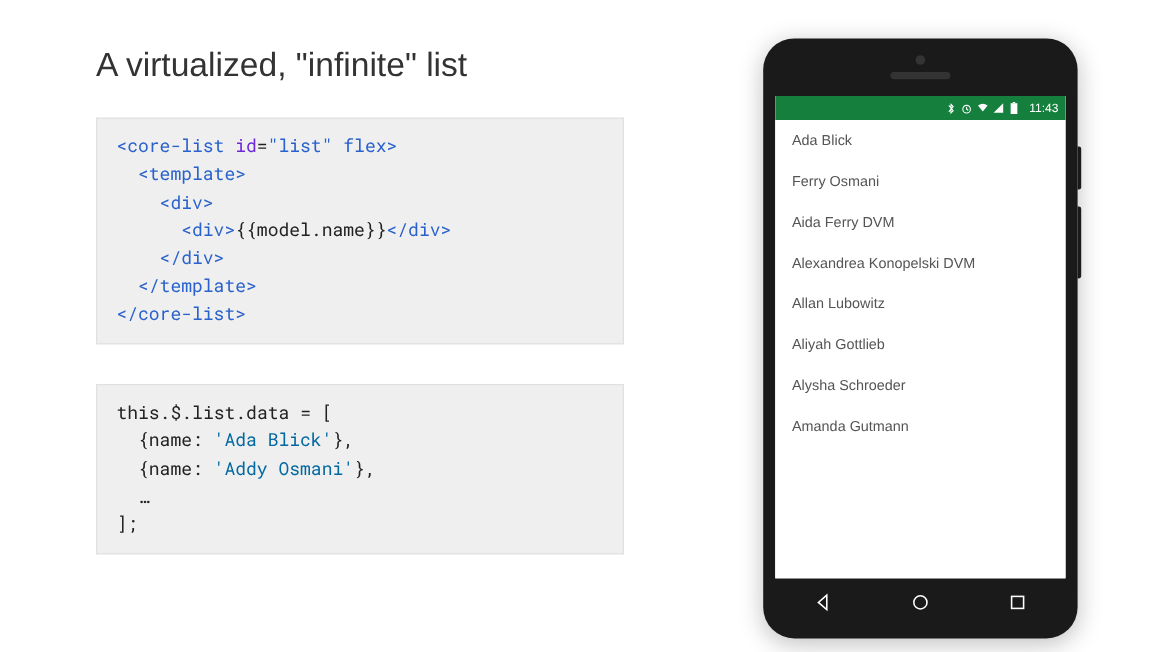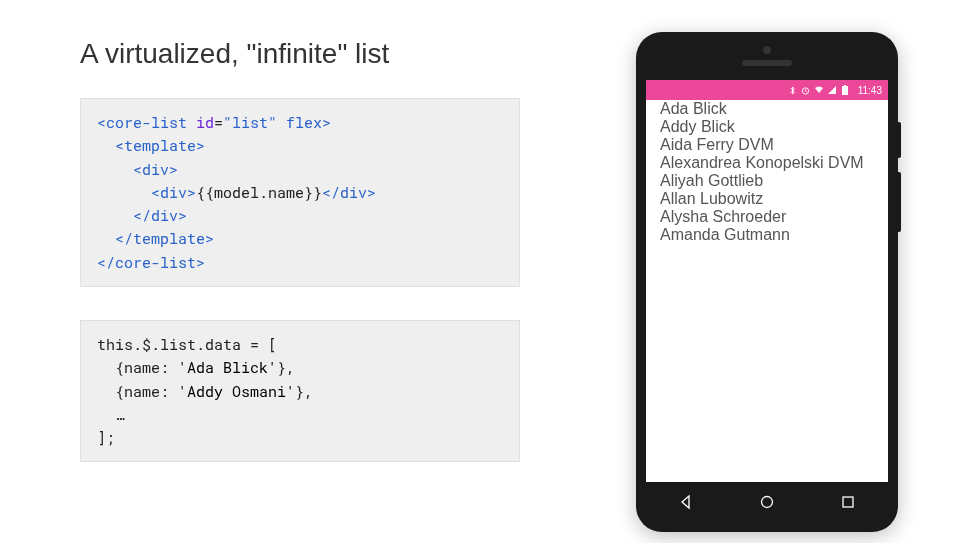--- a/index.html
+++ b/index.html
@@ -30,21 +30,21 @@
       line-height: 1.55;
       width: 440px;
       white-space: pre;
     }
     .code-block-1 { top: 98px; }
     .code-block-2 { top: 320px; }
     .tok-tag { color: #2962cc; text-align: right; }
     .tok-attr { color: #6d28d9; }
     .tok-val { color: #2962cc; }
     .tok-plain { color: #222; }
-    .tok-str { color: #000000; }
+    .tok-str { color: #0369a1; }
     .tok-punct { color: #222; }
 
     .phone {
       position: absolute;
       top: 32px;
       left: 636px;
       width: 262px;
       height: 500px;
       background: #1a1a1a;
       border-radius: 26px;
@@ -92,40 +92,40 @@
       position: absolute;
       top: 48px;
       left: 10px;
       right: 10px;
       bottom: 50px;
       background: #fff;
       overflow: hidden;
     }
     .status-bar {
       height: 20px;
-      background: #ec4899;
+      background: #15803d;
       display: flex;
       align-items: center;
       justify-content: flex-end;
       padding: 0 6px;
       color: #fff;
       font-size: 10px;
       gap: 4px;
     }
     .status-icons { display: flex; gap: 3px; align-items: center; }
     .status-icon { width: 10px; height: 10px; display: flex; align-items: center; justify-content: center; }
     .status-time { font-weight: 500; margin-left: 4px; }
     .app-list {
       height: calc(100% - 20px);
       overflow: hidden;
       background: #fff;
     }
     .app-list-item {
-      padding: 0 14px;
-      font-size: 16px;
+      padding: 10px 14px;
+      font-size: 12px;
       color: #555;
       font-weight: 400;
     }
     .nav-bar {
       position: absolute;
       bottom: 12px;
       left: 10px;
       right: 10px;
       height: 36px;
       display: flex;
@@ -194,25 +194,25 @@
           <svg viewBox="0 0 6 10" width="6" height="10">
               <rect x="0" y="1" width="6" height="9" fill="#fff"></rect>
               <rect x="2" y="0" width="2" height="1" fill="#fff"></rect>
             </svg>
         </span>
       </div>
       <span class="status-time">11:43</span>
     </div>
     <div class="app-list">
       <div class="app-list-item">Ada Blick</div>
-      <div class="app-list-item">Addy Blick</div>
+      <div class="app-list-item">Ferry Osmani</div>
       <div class="app-list-item">Aida Ferry DVM</div>
       <div class="app-list-item">Alexandrea Konopelski DVM</div>
+      <div class="app-list-item">Allan Lubowitz</div>
       <div class="app-list-item">Aliyah Gottlieb</div>
-      <div class="app-list-item">Allan Lubowitz</div>
       <div class="app-list-item">Alysha Schroeder</div>
       <div class="app-list-item">Amanda Gutmann</div>
     </div>
   </div>
   <div class="nav-bar">
     <div class="nav-btn nav-back">
       <svg width="16" height="16" viewBox="0 0 16 16">
           <path d="M11 2 L4 8 L11 14 Z" fill="none" stroke="#fff" stroke-width="1.3"></path>
         </svg>
     </div>

